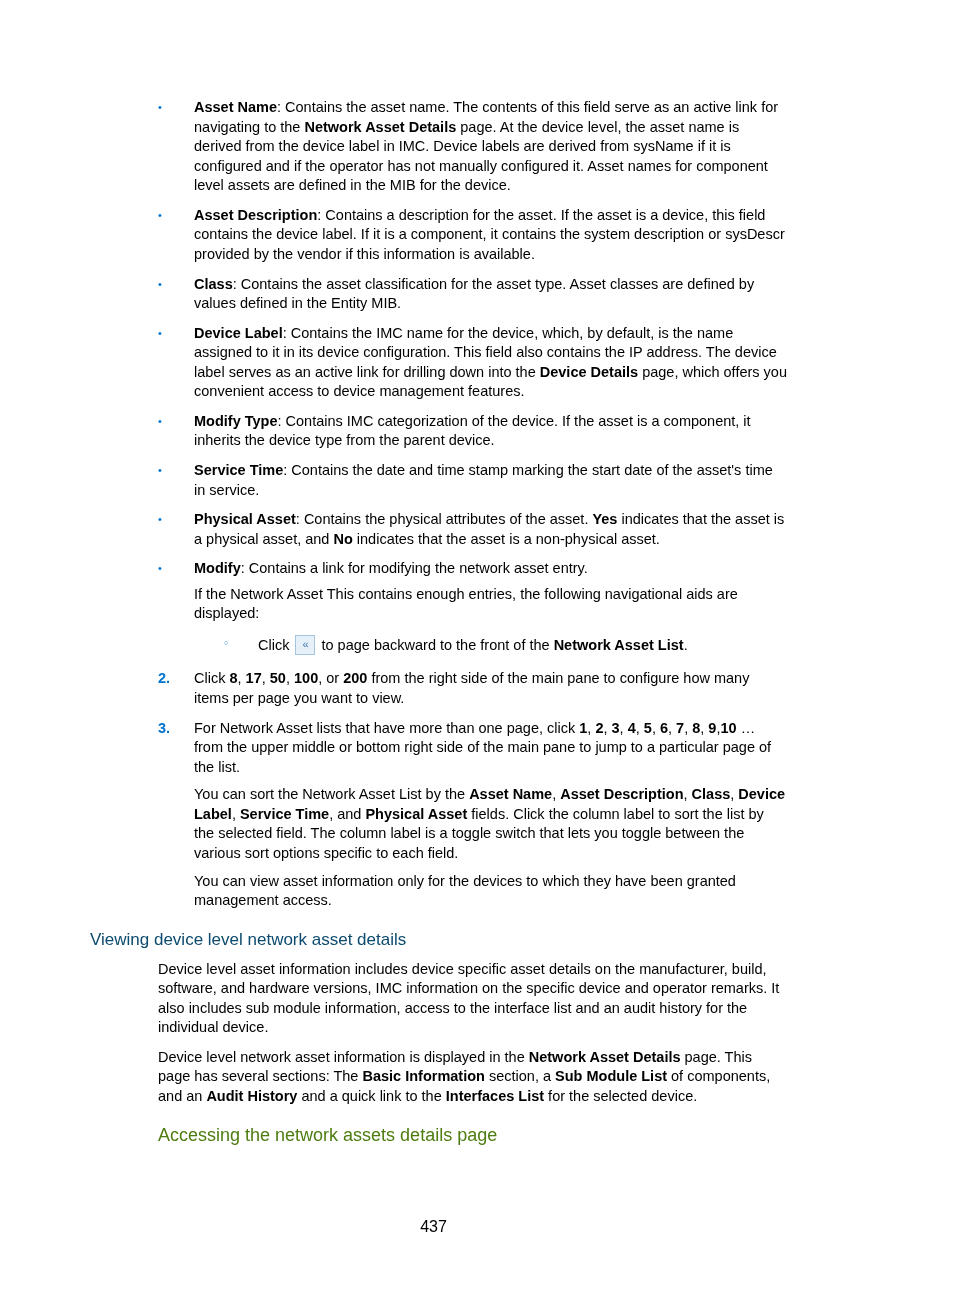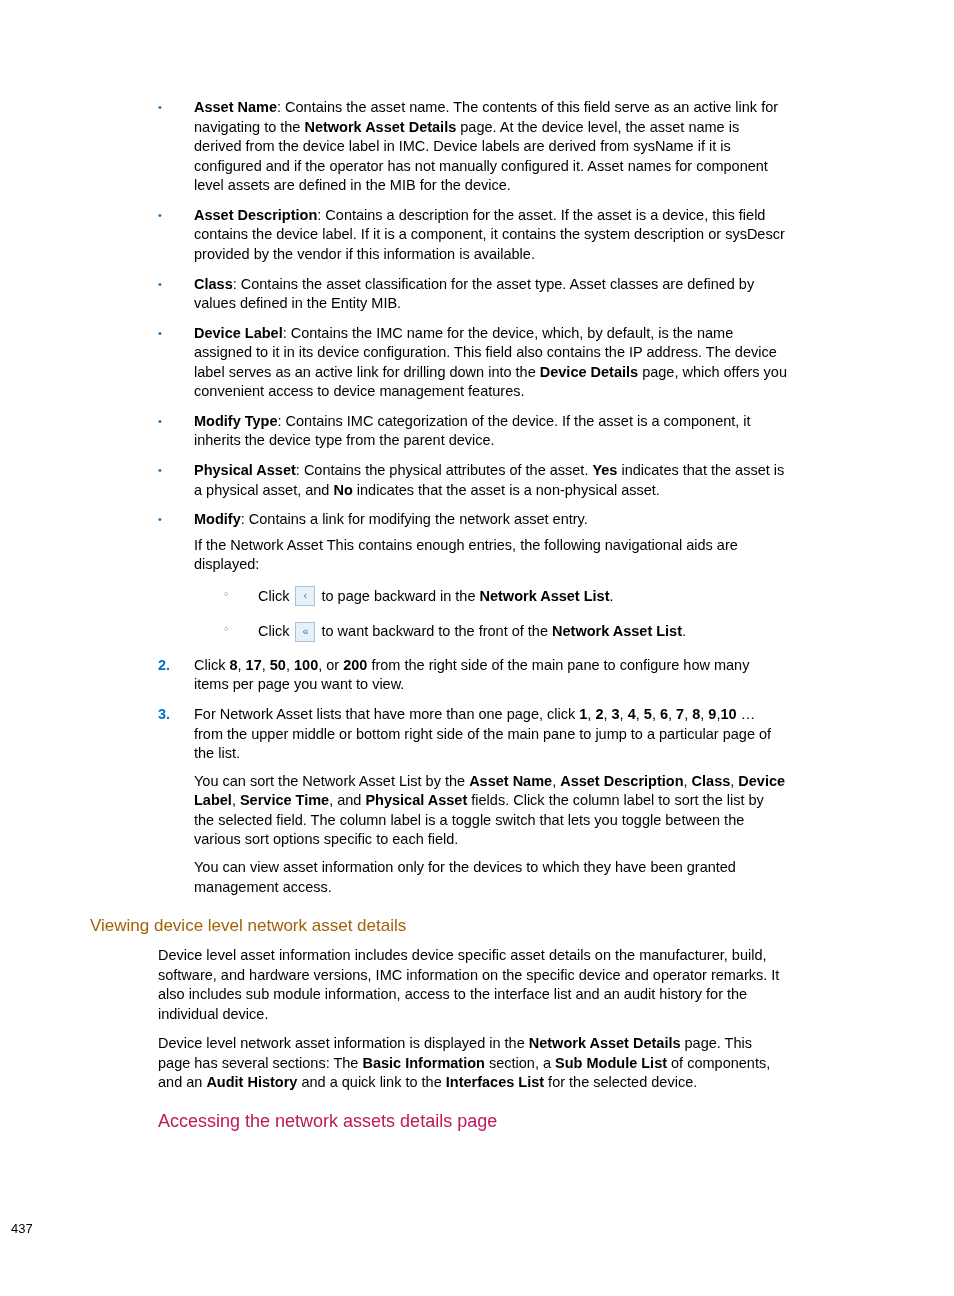--- a/index.html
+++ b/index.html
@@ -87,62 +87,63 @@
   }
   .num-item .num {
     position: absolute;
     left: 0;
     top: 0;
     color: #0073cf;
     font-weight: bold;
   }
   .num-item p { margin: 0 0 8px 0; }
   h2.h2 {
-    color: #a16207;
+    color: #0c4a6e;
     font-weight: normal;
     font-size: 17px;
     margin: 18px 0 8px 0;
   }
   h3.h3 {
-    color: #be185d;
+    color: #4d7c0f;
     font-weight: normal;
     font-size: 18px;
     margin: 16px 0 10px 68px;
   }
   .section-para {
     margin: 0 0 10px 68px;
   }
   .footer-num {
     position: absolute;
     bottom: 60px;
     left: 11px; right: 0;
-    font-size: 13px;
+    text-align: center;
+    font-size: 16px;
   }
   b { font-weight: bold; }
 </style>
 </head>
 <body>
 
 <div class="page">
   <div class="content">
 
     <ul class="bullets">
       <li><b>Asset Name</b><span>: Contains the asset name. The contents of this field serve as an active link for navigating to the </span><b>Network Asset Details</b><span> page. At the device level, the asset name is derived from the device label in IMC. Device labels are derived from sysName if it is configured and if the operator has not manually configured it. Asset names for component level assets are defined in the MIB for the device.</span></li>
       <li><b>Asset Description</b><span>: Contains a description for the asset. If the asset is a device, this field contains the device label. If it is a component, it contains the system description or sysDescr provided by the vendor if this information is available.</span></li>
       <li><b>Class</b><span>: Contains the asset classification for the asset type. Asset classes are defined by values defined in the Entity MIB.</span></li>
       <li><b>Device Label</b><span>: Contains the IMC name for the device, which, by default, is the name assigned to it in its device configuration. This field also contains the IP address. The device label serves as an active link for drilling down into the </span><b>Device Details</b><span> page, which offers you convenient access to device management features.</span></li>
       <li><b>Modify Type</b><span>: Contains IMC categorization of the device. If the asset is a component, it inherits the device type from the parent device.</span></li>
+      <li><b>Service Time</b><span>: Contains the date and time stamp marking the start date of the asset's time in service.</span></li>
       <li><b>Physical Asset</b><span>: Contains the physical attributes of the asset. </span><b>Yes</b><span> indicates that the asset is a physical asset, and </span><b>No</b><span> indicates that the asset is a non-physical asset.</span></li>
 
       <li>
         <b>Modify</b><span>: Contains a link for modifying the network asset entry.</span>
         <p class="para-after">If the Network Asset This contains enough entries, the following navigational aids are displayed:</p>
         <ul class="sub">
-          <li><span>Click </span><span class="btn-icon">‹</span><span> to page backward in the </span><b>Network Asset List</b><span>.</span></li>
-          <li><span>Click </span><span class="btn-icon">«</span><span> to want backward to the front of the </span><b>Network Asset List</b><span>.</span></li>
+          <li><span>Click </span><span class="btn-icon">«</span><span> to page backward to the front of the </span><b>Network Asset List</b><span>.</span></li>
         </ul>
       </li>
     </ul>
 
     <div class="num-list">
       <div class="num-item">
         <span class="num">2.</span>
         <p><span>Click </span><b>8</b><span>, </span><b>17</b><span>, </span><b>50</b><span>, </span><b>100</b><span>, or </span><b>200</b><span> from the right side of the main pane to configure how many items per page you want to view.</span></p>
       </div>
       <div class="num-item">

